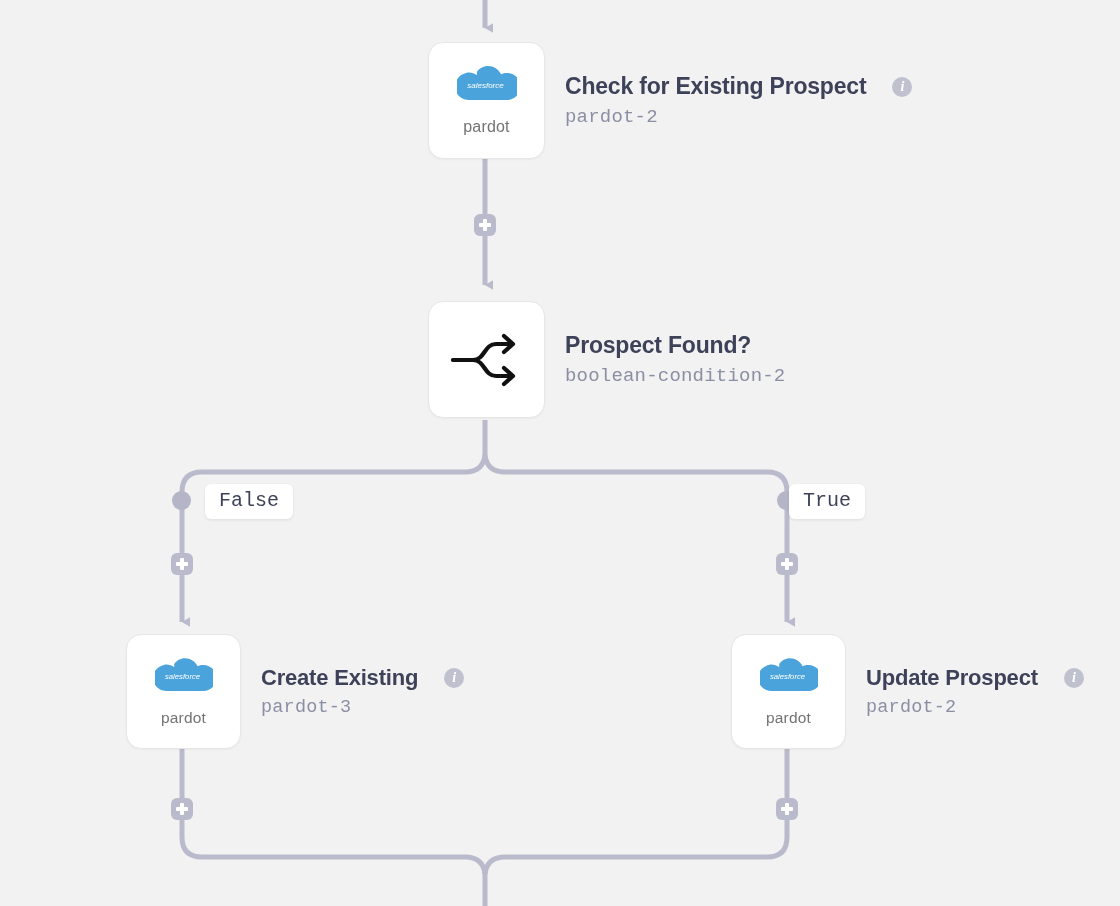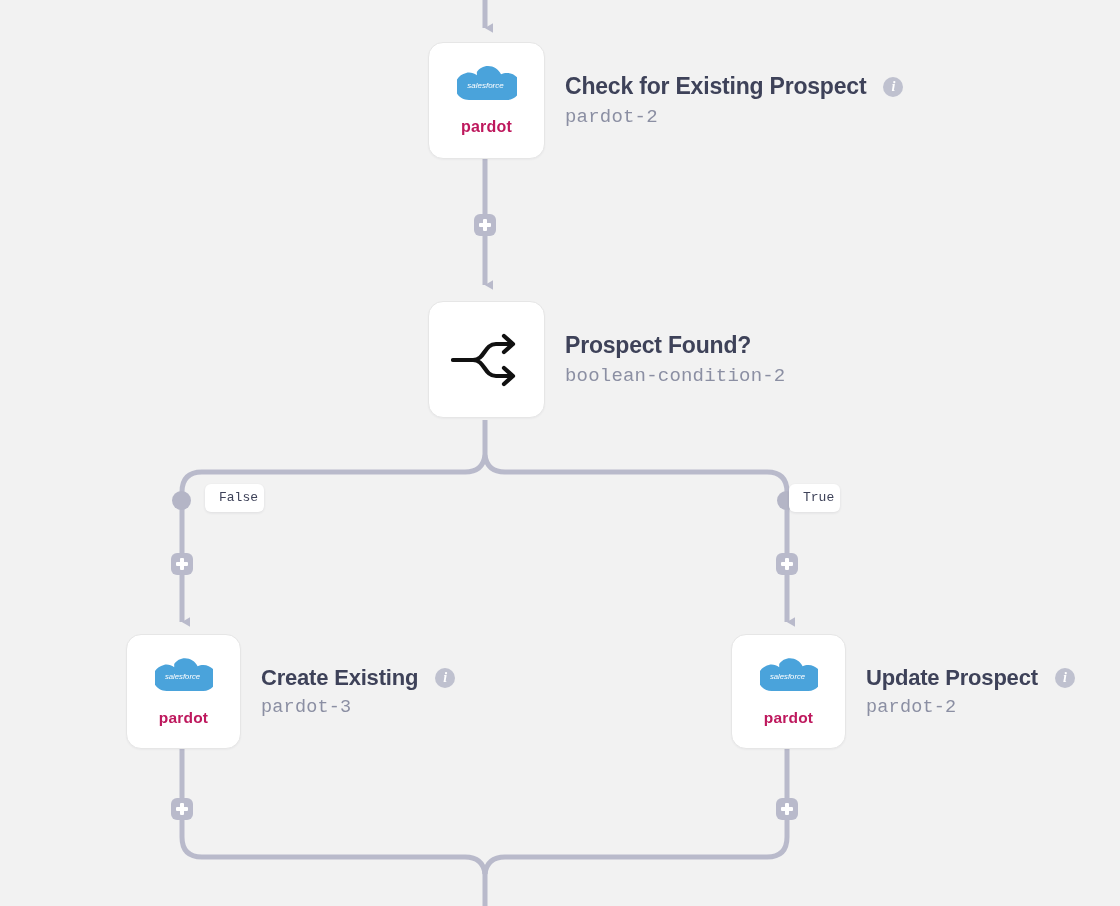--- a/index.html
+++ b/index.html
@@ -53,21 +53,21 @@
   .labels {
     margin-left: 20px;
     display: flex;
     flex-direction: column;
     justify-content: center;
     white-space: nowrap;
   }
   .title-row {
     display: flex;
     align-items: center;
-    gap: 17px;
+    gap: 26px;
   }
   .title {
     font-size: 23px;
     font-weight: 700;
     color: #3e4259;
     letter-spacing: -0.2px;
     line-height: 1.15;
   }
   .node.small .title { font-size: 22px; }
   .subtitle {
@@ -100,23 +100,22 @@
   
   .pardot-logo {
     display: flex;
     flex-direction: column;
     align-items: center;
   }
   .pardot-cloud { display: block; }
   .pardot-word {
     margin-top: 11px;
     font-size: 16px;
-    color: #be185d;
+    color: #737373;
     letter-spacing: 0.2px;
-    font-weight: bold;
   }
   .node.small .pardot-word { font-size: 15.5px; }
 
   
   .plus-btn {
     position: absolute;
     width: 22px;
     height: 22px;
     border-radius: 6px;
     background: #b9bacb;
@@ -141,23 +140,23 @@
     height: 19px;
     border-radius: 50%;
     background: #b4b5c6;
   }
 
   
   .branch-label {
     position: absolute;
     background: #ffffff;
     border-radius: 6px;
-    padding: 7px 6px 8px 14px;
+    padding: 7px 14px 8px 14px;
     font-family: "Liberation Mono", "DejaVu Sans Mono", monospace;
-    font-size: 13px;
+    font-size: 20px;
     color: #3e4259;
     box-shadow: 0 1px 3px rgba(20,20,40,0.09);
     line-height: 1;
   }
 </style>
 </head>
 <body>
 
 <div id="canvas">
 

